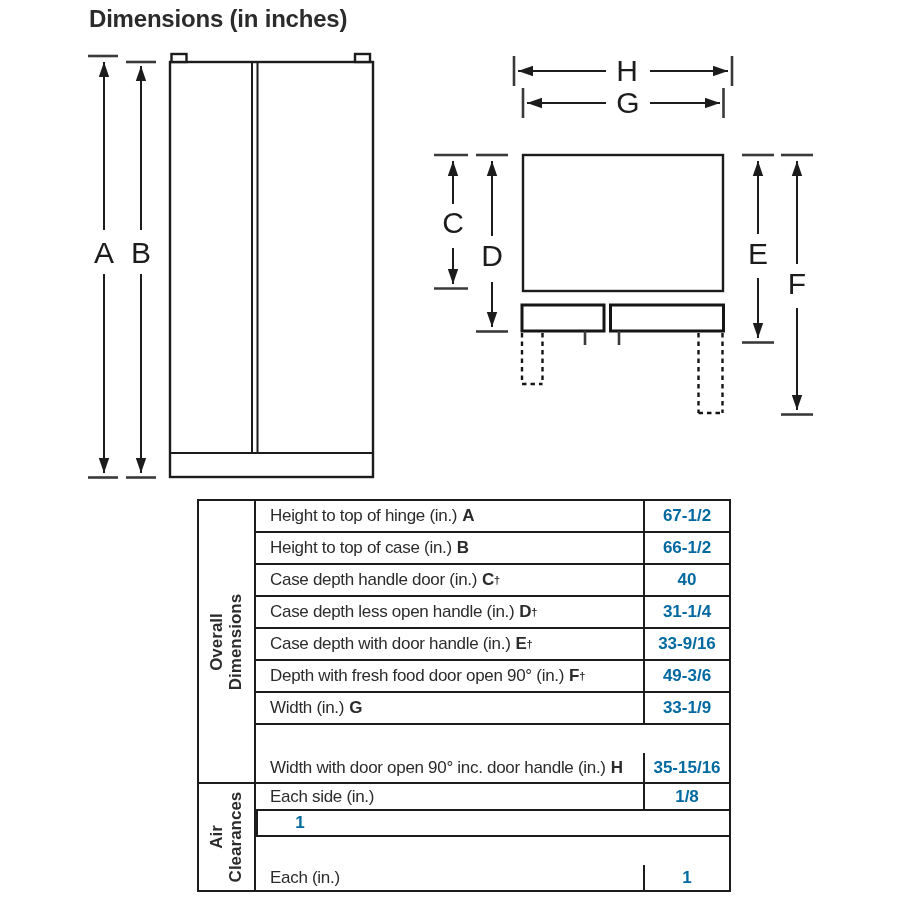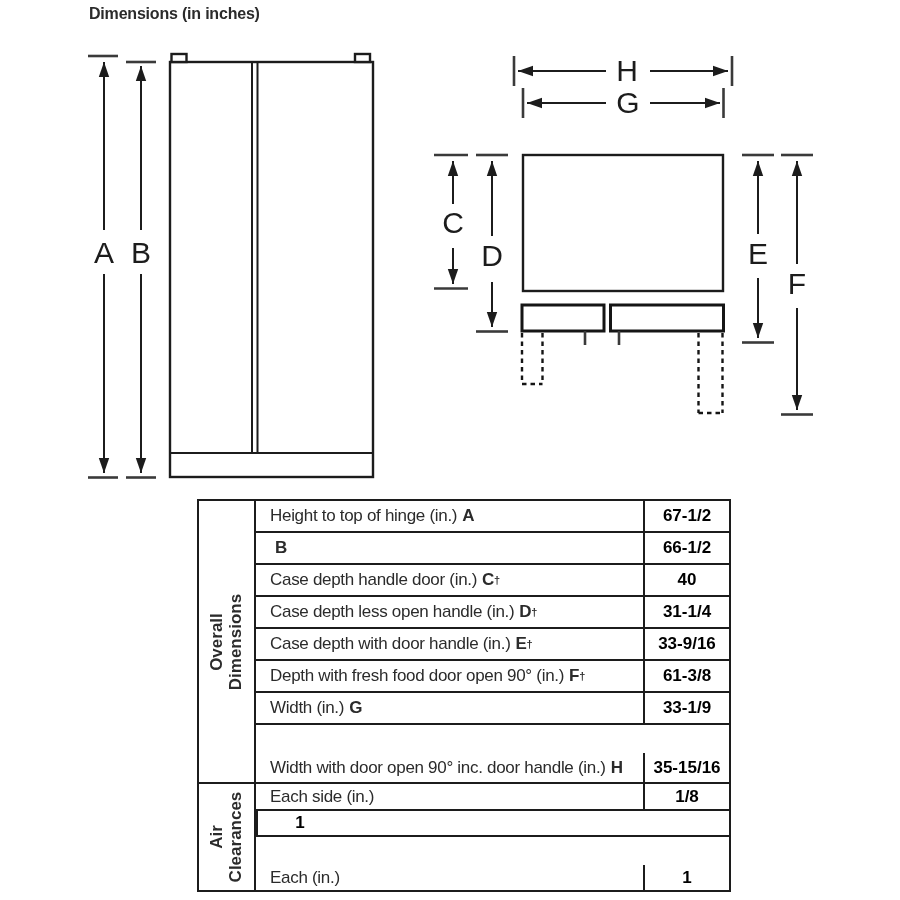--- a/index.html
+++ b/index.html
@@ -1,18 +1,18 @@
 <!DOCTYPE html>
 <html><head>
 <meta charset="utf-8">
 <style>
   html,body{margin:0;padding:0;background:#fff;}
   .canvas{position:relative;width:900px;height:900px;background:#ffffff;overflow:hidden;
           font-family:"Liberation Sans",sans-serif;color:#231f20;}
-  .page-title{position:absolute;left:89px;top:5px;font-size:16px;font-weight:bold;
+  .page-title{position:absolute;left:89px;top:5px;font-size:24px;font-weight:bold;
               letter-spacing:-0.2px;color:#2b2b2b;margin:0;}
   svg.diagram{position:absolute;left:0;top:0;}
   svg .ln{stroke:#1c1c1c;stroke-width:2;fill:none;}
   svg .tick{stroke:#3a3a3a;stroke-width:2.6;fill:none;}
   svg .shape{stroke:#1c1c1c;stroke-width:2.4;fill:#ffffff;}
   svg .shape-bold{stroke:#151515;stroke-width:3;fill:#ffffff;}
   svg .dash{stroke:#151515;stroke-width:2.4;fill:none;stroke-dasharray:4.5 4;}
   svg text{font-family:"Liberation Sans",sans-serif;font-size:30px;fill:#1c1c1c;}
   
   .dim-table{position:absolute;left:197px;top:499px;width:534px;height:393px;
@@ -24,21 +24,21 @@
   .glabel{transform:rotate(-90deg);text-align:center;font-weight:bold;font-size:17px;
           line-height:1.12;white-space:nowrap;color:#2b2b2b;}
   .trows{flex:1;display:flex;flex-direction:column;min-width:0;}
   .trow{flex:1;display:flex;border-bottom:2px solid #1c1c1c;min-height:0;}
   .trow:last-child{border-bottom:none;margin-top:28px;}
   .tdesc{flex:1;display:flex;align-items:center;padding-left:14px;font-size:17px;
          letter-spacing:-0.3px;color:#2b2b2b;white-space:nowrap;overflow:hidden;}
   .ltr{font-weight:bold;margin-left:5px;}
   sup.dag{font-size:11px;font-weight:bold;line-height:0;vertical-align:super;}
   .tval{width:84px;border-left:2px solid #1c1c1c;display:flex;align-items:center;
-        justify-content:center;font-weight:bold;font-size:17px;color:#000000;}
+        justify-content:center;font-weight:bold;font-size:17px;color:#0369a1;}
 </style>
 </head>
 <body>
 
 <div class="canvas">
 
   <h1 class="page-title">Dimensions (in inches)</h1>
 
   <svg class="diagram" width="900" height="495" viewBox="0 0 900 495">
     <defs>
@@ -152,20 +152,21 @@
         <div class="trow">
           <div class="tdesc">
               <span>Height to top of hinge (in.)</span>
               <span class="ltr">A</span>
               <sup class="dag"></sup>
             </div>
           <div class="tval">67-1/2</div>
         </div>
         <div class="trow">
           <div class="tdesc">
+              <span>Height to top of case (in.)</span>
               <span class="ltr">B</span>
               <sup class="dag"></sup>
             </div>
           <div class="tval">66-1/2</div>
         </div>
         <div class="trow">
           <div class="tdesc">
               <span>Case depth handle door (in.)</span>
               <span class="ltr">C</span>
               <sup class="dag">†</sup>
@@ -187,21 +188,21 @@
               <sup class="dag">†</sup>
             </div>
           <div class="tval">33-9/16</div>
         </div>
         <div class="trow">
           <div class="tdesc">
               <span>Depth with fresh food door open 90° (in.)</span>
               <span class="ltr">F</span>
               <sup class="dag">†</sup>
             </div>
-          <div class="tval">61-3/8</div>
+          <div class="tval">49-3/6</div>
         </div>
         <div class="trow">
           <div class="tdesc">
               <span>Width (in.)</span>
               <span class="ltr">G</span>
               <sup class="dag"></sup>
             </div>
           <div class="tval">33-1/9</div>
         </div>
         <div class="trow">

